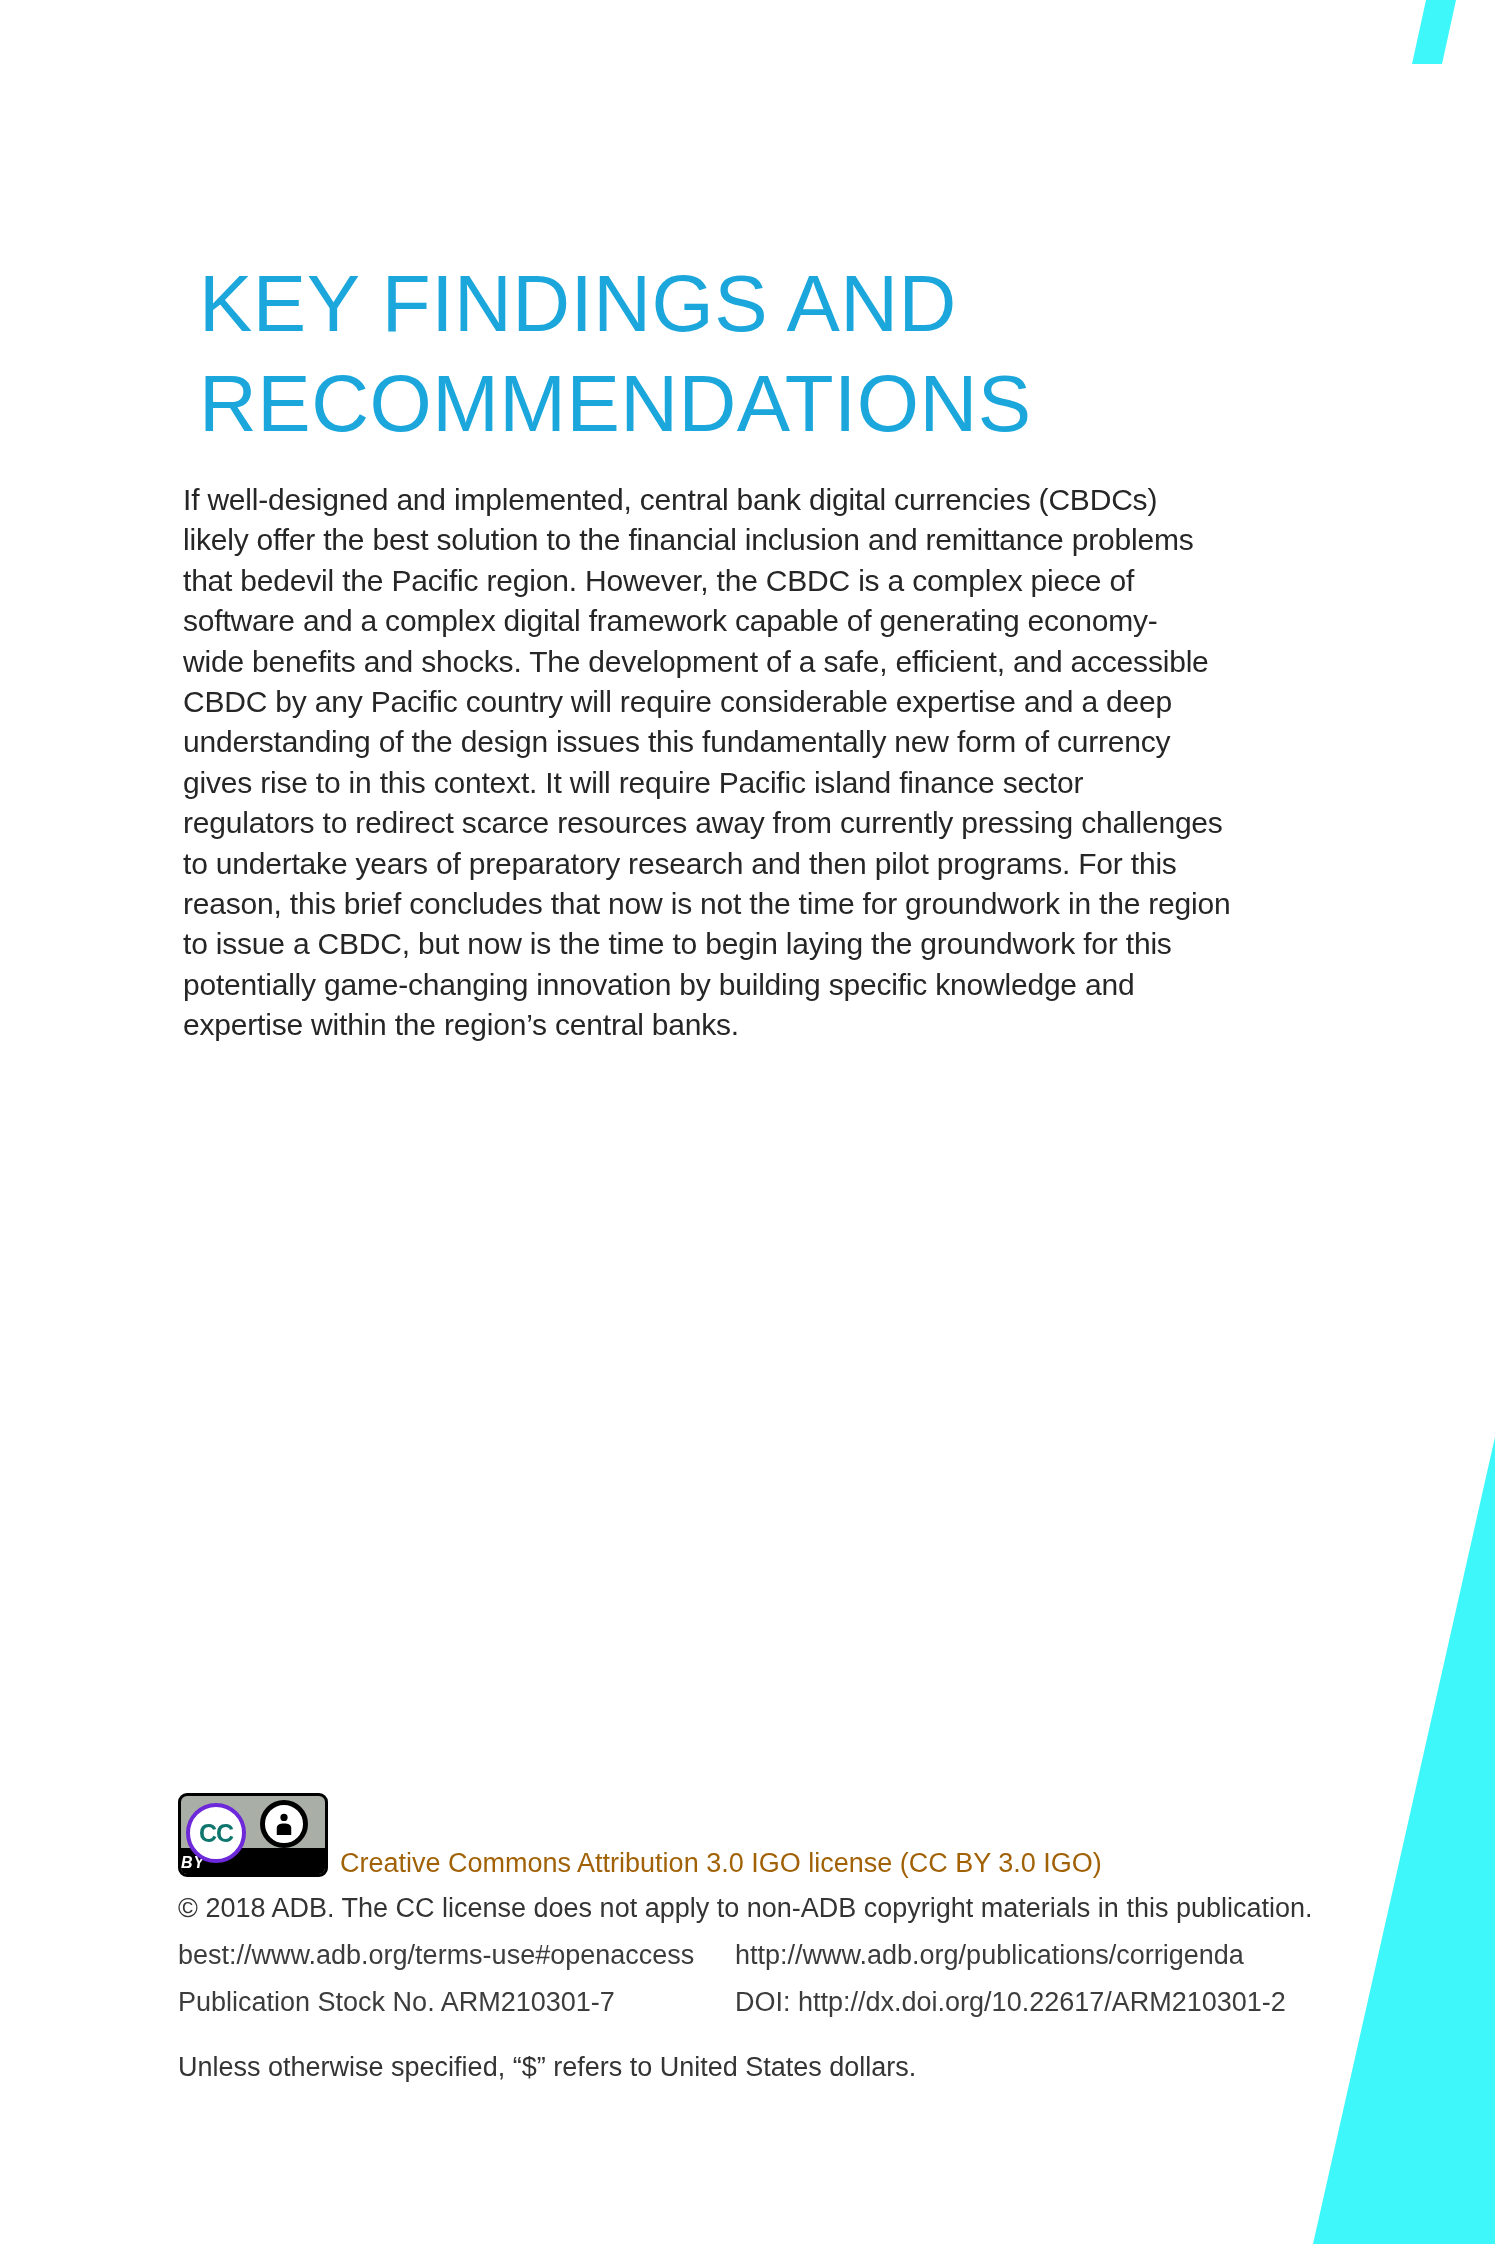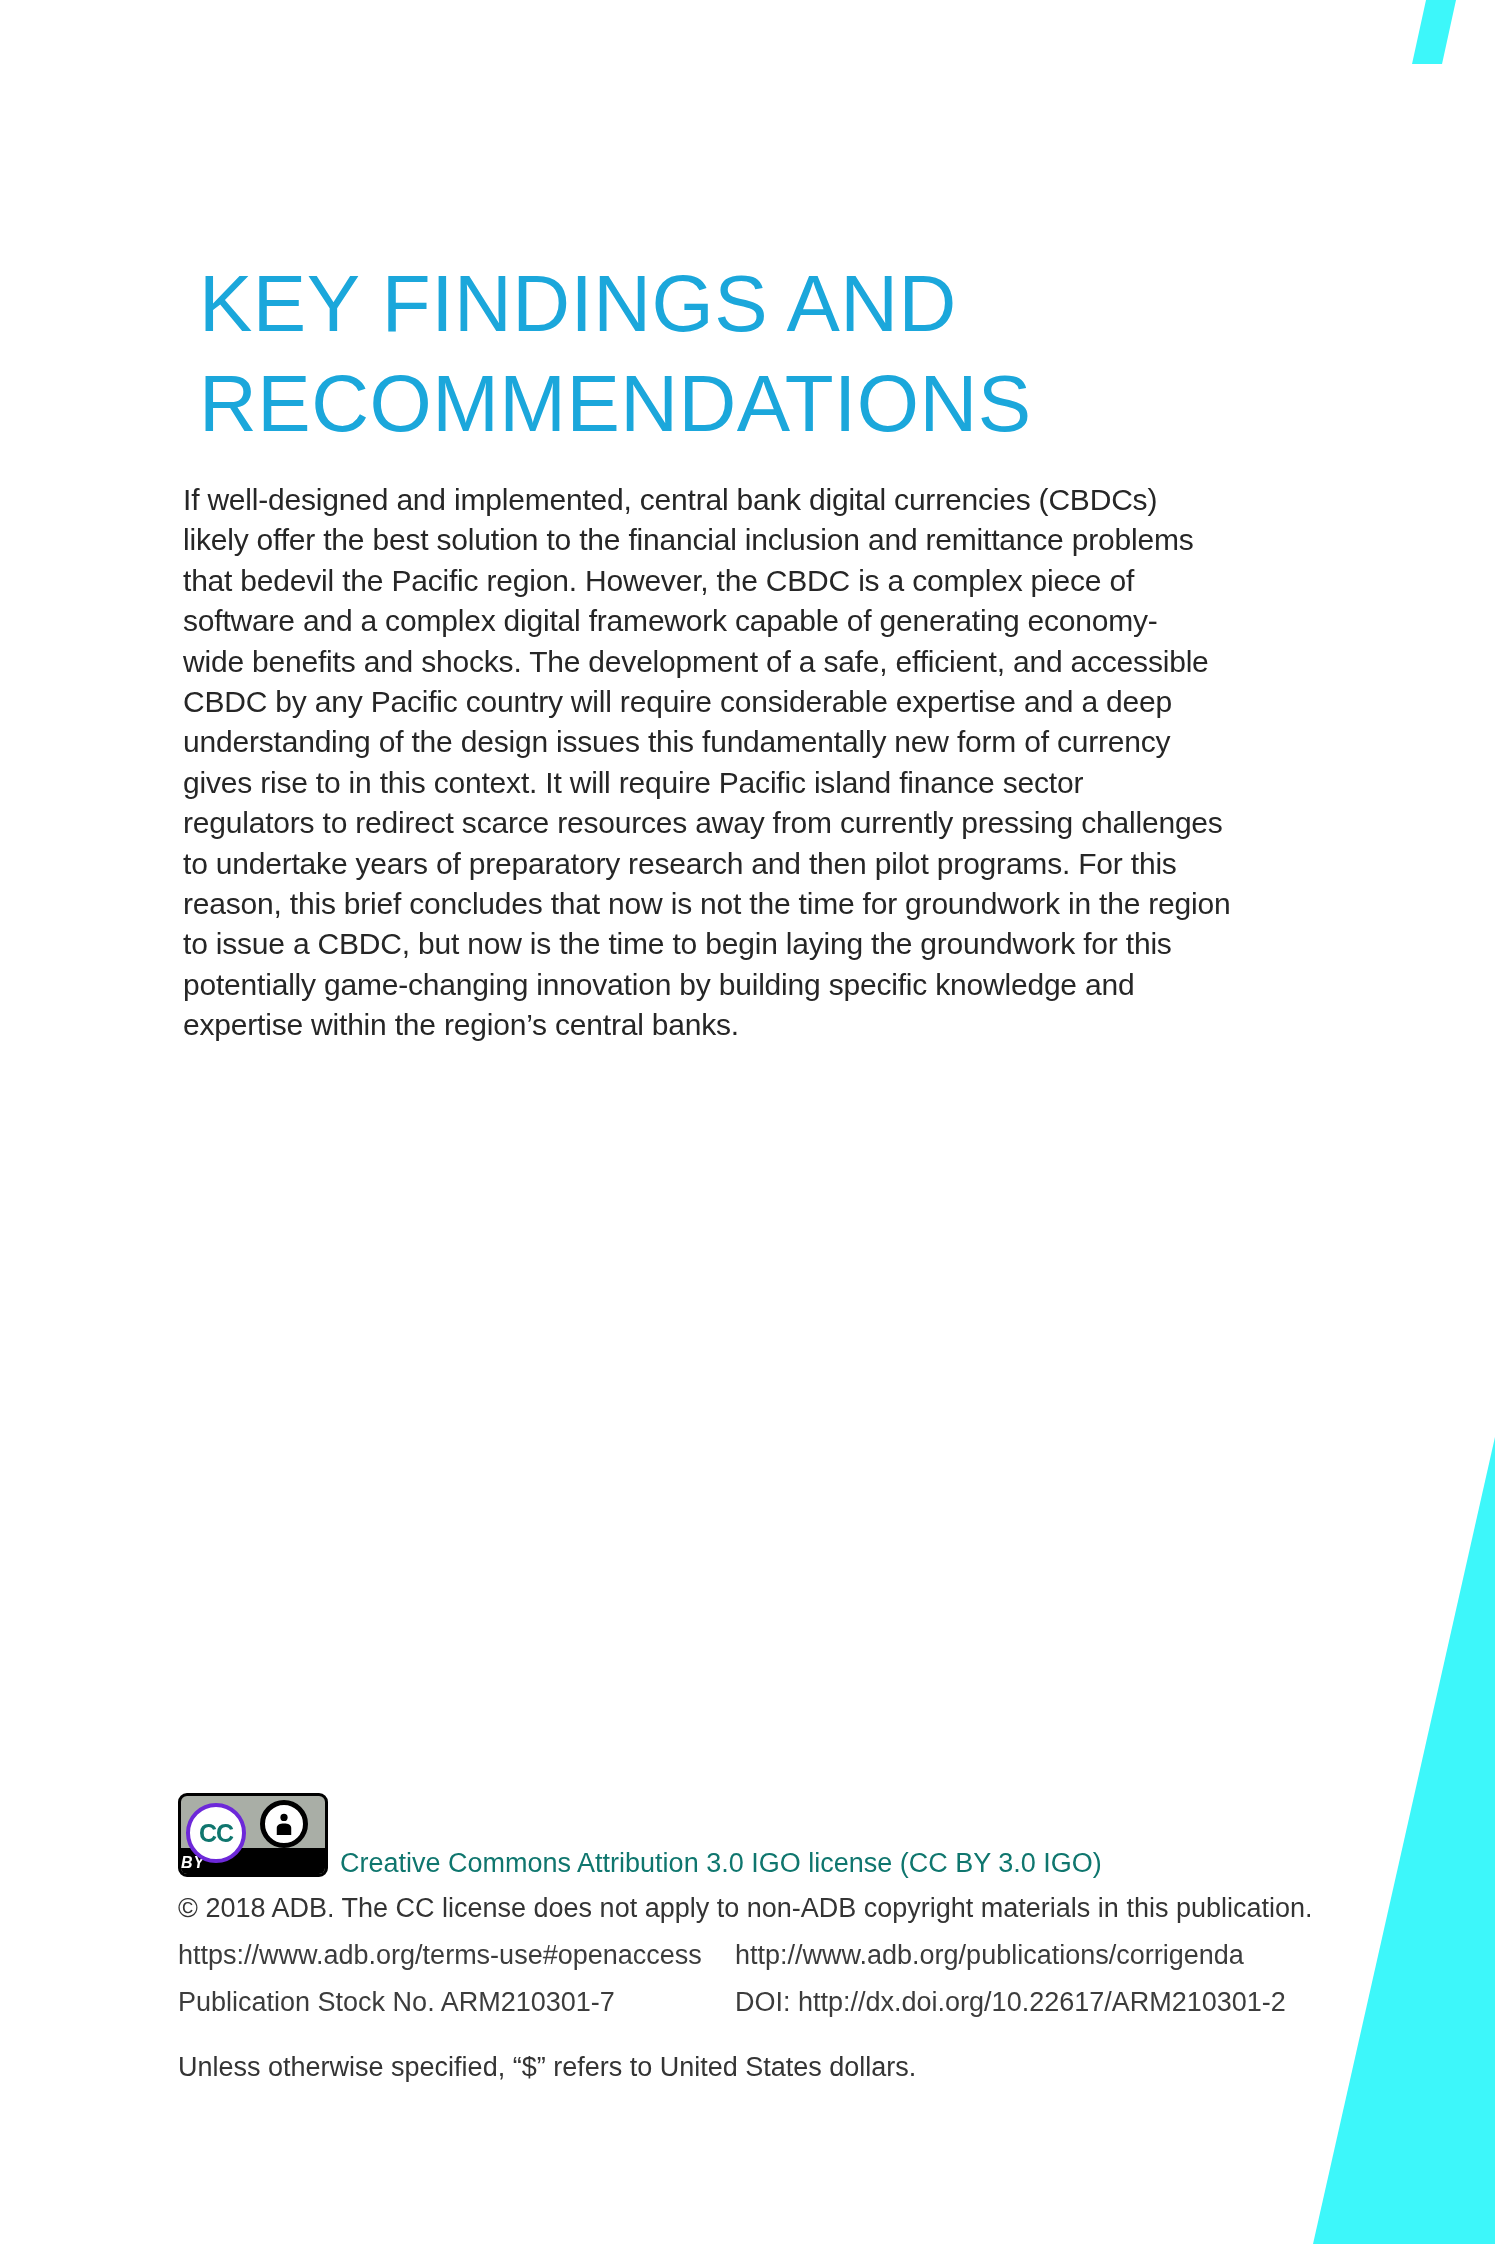--- a/index.html
+++ b/index.html
@@ -122,21 +122,21 @@
     justify-content: center;
   }
   .person-circle svg { width: 28px; height: 28px; }
 
   .lic-text {
     position: absolute;
     color: #3c3c3c;
     font-size: 27px;
     white-space: nowrap;
   }
-  .lic-title   { left: 340px; top: 1848px; color: #0f766e; font-weight: 500; }
+  .lic-title   { left: 340px; top: 1848px; color: #a16207; font-weight: 500; }
   .lic-copy    { left: 178px; top: 1893px; color: #343434; }
   .lic-terms   { left: 178px; top: 1940px; }
   .lic-corr    { left: 735px; top: 1940px; }
   .lic-stock   { left: 178px; top: 1987px; }
   .lic-doi     { left: 735px; top: 1987px; }
   .lic-dollar  { left: 178px; top: 2052px; color: #343434; }
 </style>
 </head>
 <body>
 
@@ -176,19 +176,19 @@
     <div class="person-circle">
       <svg viewBox="0 0 24 24" aria-hidden="true">
         <circle cx="12" cy="6.4" r="3.1" fill="#000"></circle>
         <path d="M5.8 21.5v-6.1c0-2.6 2.6-3.8 6.2-3.8s6.2 1.2 6.2 3.8v6.1z" fill="#000"></path>
       </svg>
     </div>
   </div>
 
   <div class="lic-text lic-title">Creative Commons Attribution 3.0 IGO license (CC BY 3.0 IGO)</div>
   <div class="lic-text lic-copy">© 2018 ADB. The CC license does not apply to non-ADB copyright materials in this publication.</div>
-  <div class="lic-text lic-terms">https://www.adb.org/terms-use#openaccess</div>
+  <div class="lic-text lic-terms">best://www.adb.org/terms-use#openaccess</div>
   <div class="lic-text lic-corr">http://www.adb.org/publications/corrigenda</div>
   <div class="lic-text lic-stock">Publication Stock No. ARM210301-7</div>
   <div class="lic-text lic-doi">DOI: http://dx.doi.org/10.22617/ARM210301-2</div>
   <div class="lic-text lic-dollar">Unless otherwise specified, “$” refers to United States dollars.</div>
 
 </div>
 
 </body></html>

